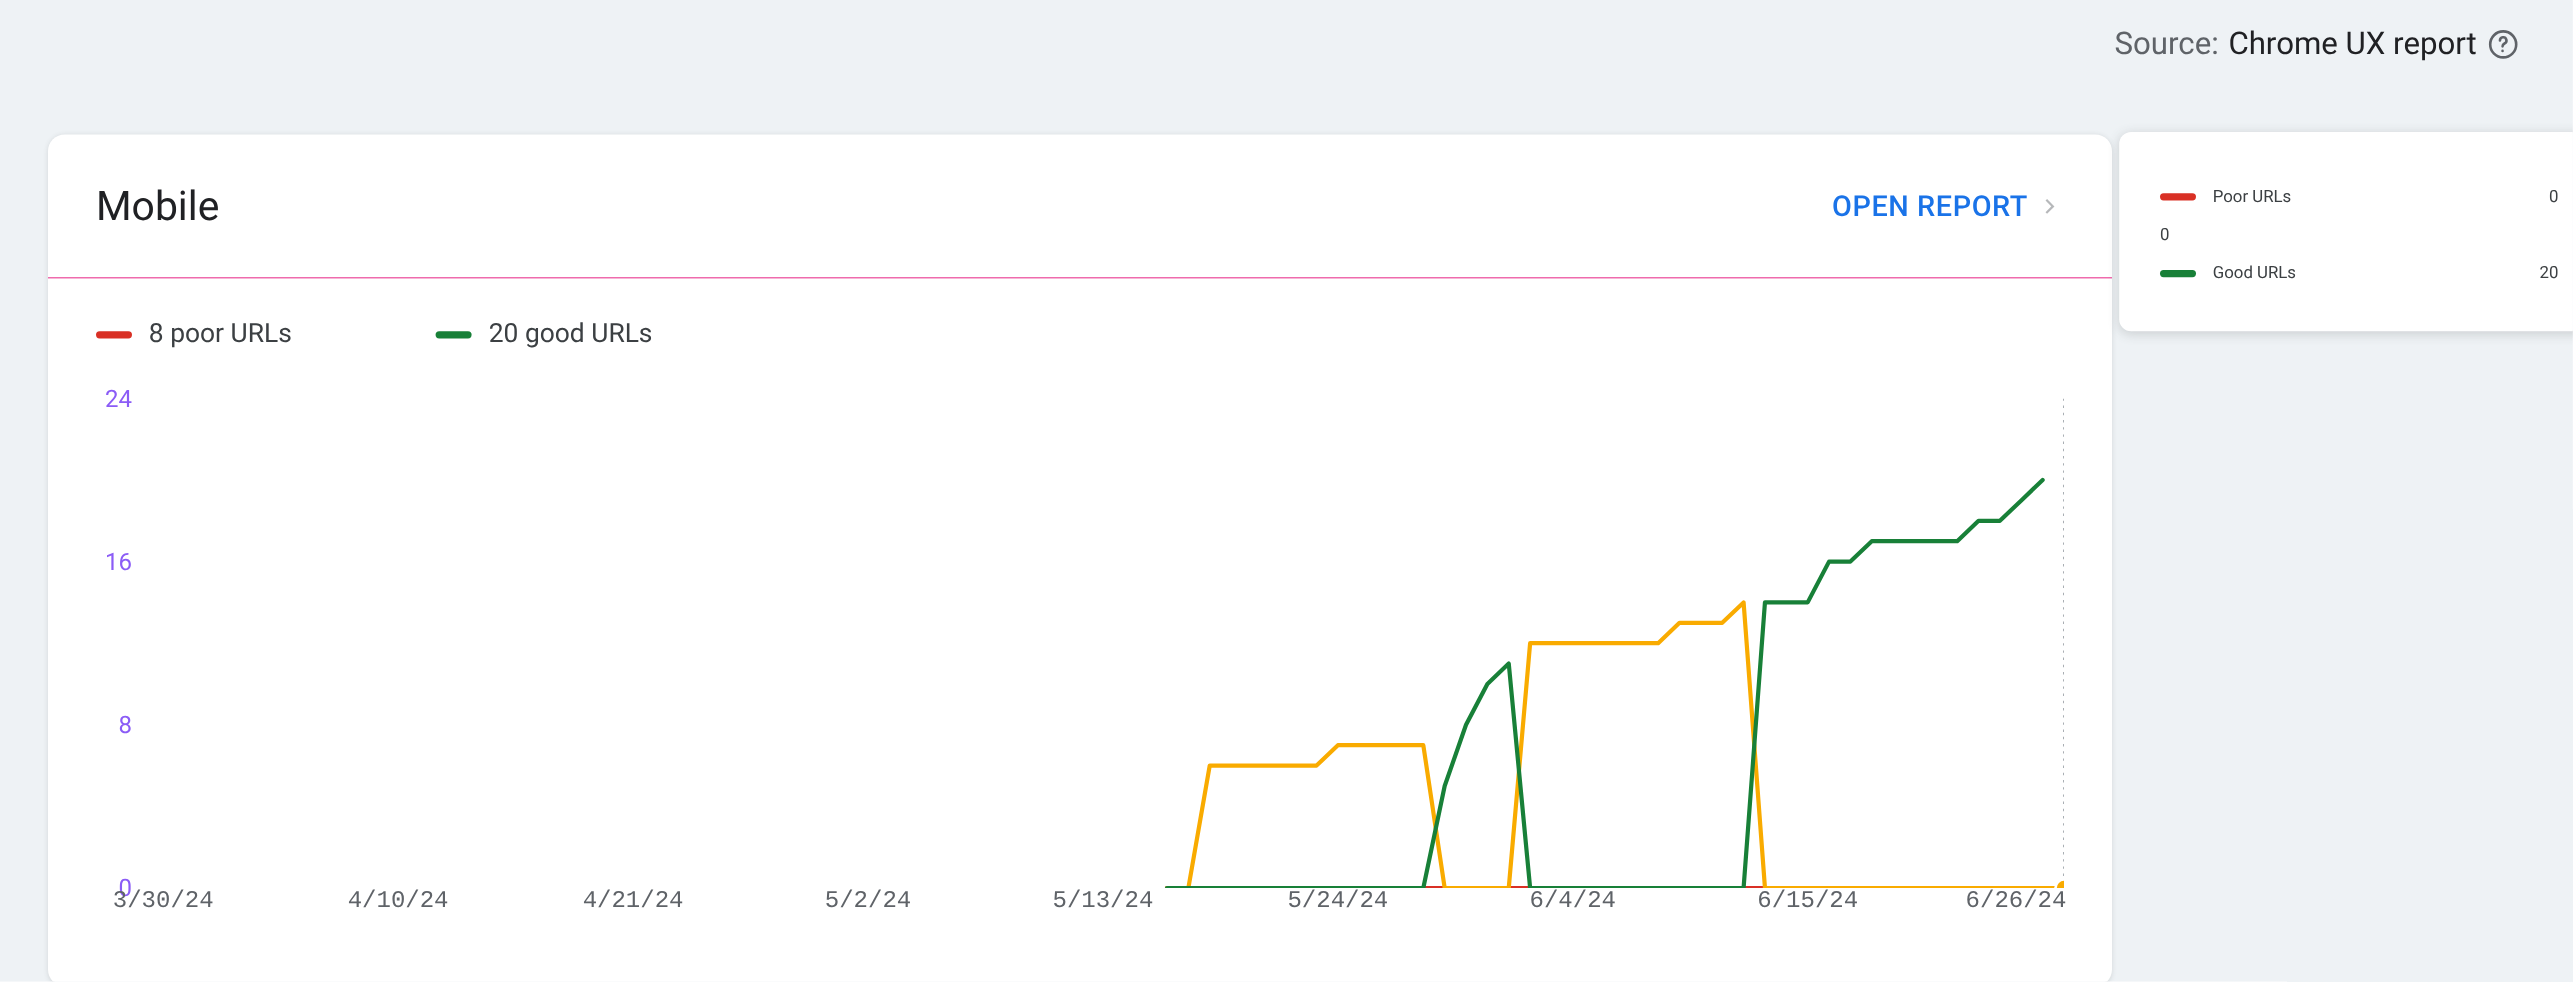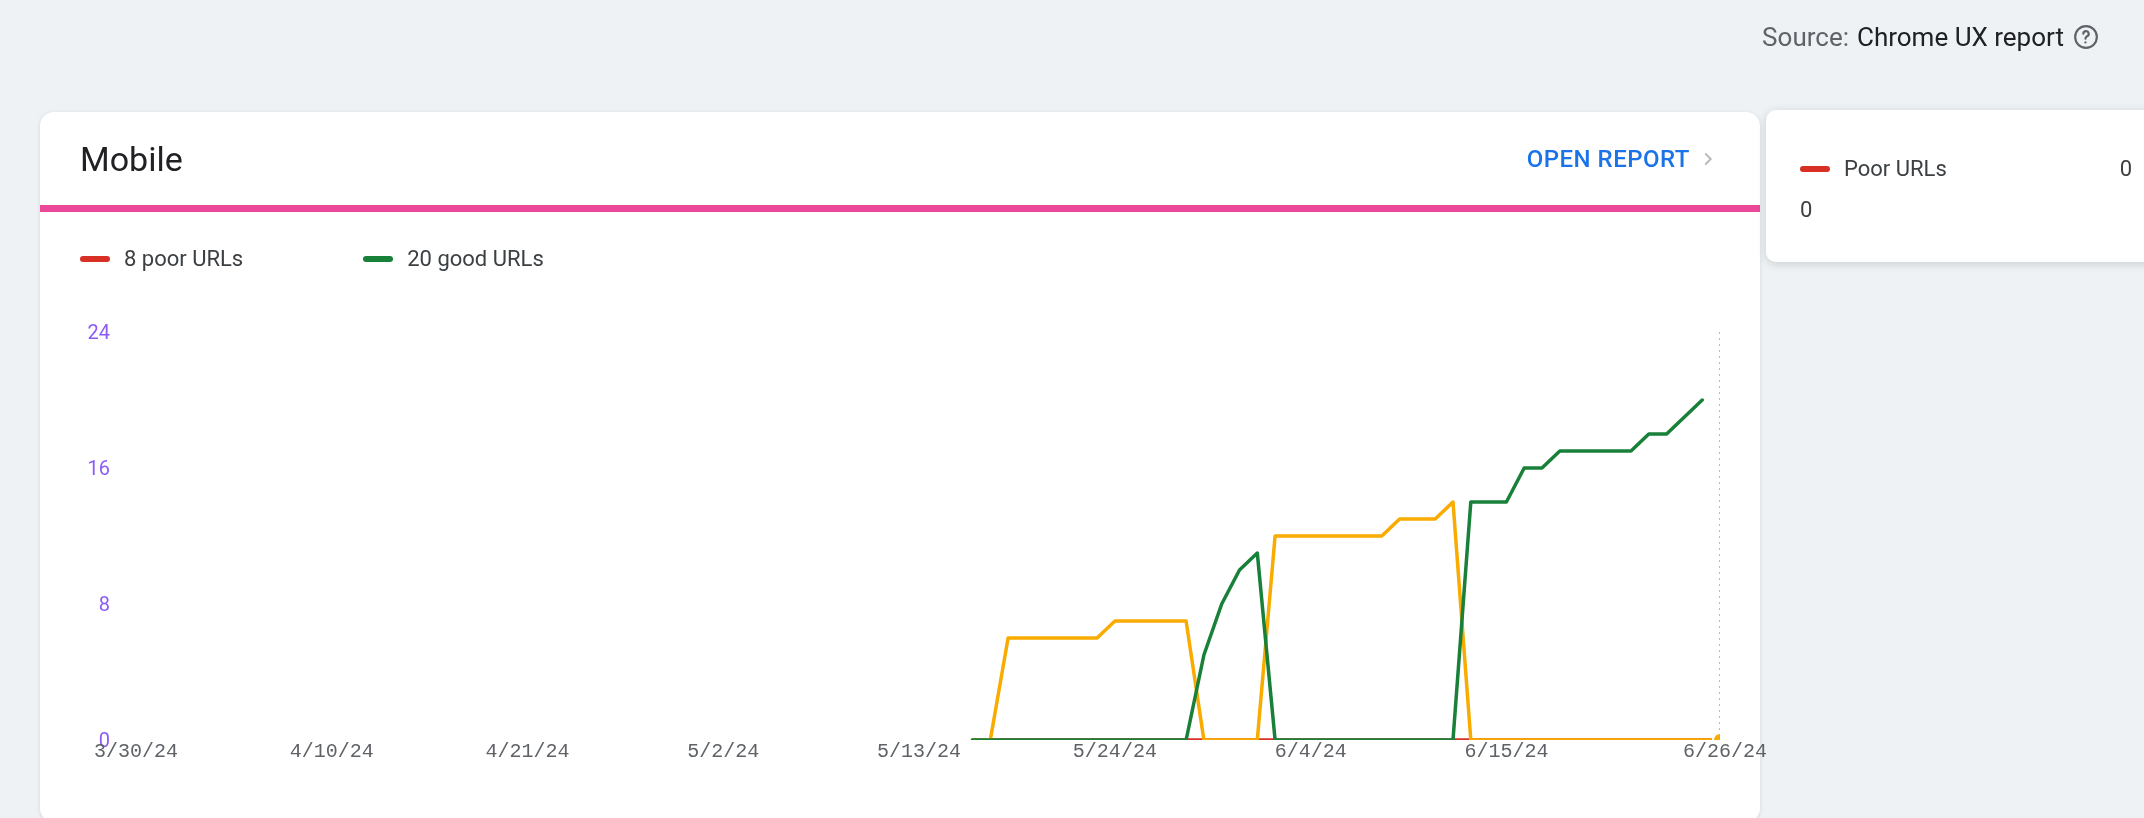--- a/index.html
+++ b/index.html
@@ -35,22 +35,22 @@
     width: 1720px;
     height: 710px;
     background: #fff;
     border-radius: 14px;
     box-shadow: 0 1px 4px rgba(60,64,67,.15);
   }
   .card-header {
     display: flex;
     align-items: center;
     justify-content: space-between;
-    height: 100px;
-    border-bottom: 7px solid #ec4899;
+    height: 120px;
+    border-bottom: 1px solid #ec4899;
     padding: 0 40px;
   }
   .card-title {
     font-size: 34px;
     font-weight: 400;
     color: #202124;
   }
   .open-report {
     color: #1a73e8;
     font-size: 24px;
@@ -126,21 +126,21 @@
     font-size: 24px;
     font-weight: 700;
     color:#3c4043;
     margin-bottom: 24px;
   }
   .tooltip-row {
     display:flex;
     align-items:center;
     justify-content: space-between;
     margin: 16px 0;
-    font-size: 22px;
+    font-size: 14px;
     color:#3c4043;
   }
   .tooltip-left { display:flex; align-items:center; gap:14px; }
 </style>
 </head>
 <body>
 
 <div class="source-line">
   <span class="source-label">Source:</span>
   <span class="source-value">Chrome UX report</span>
@@ -194,29 +194,36 @@
       </div>
     <div class="x-axis-wrap" id="xaxis">
         <div class="x-tick" style="left: 0px;">3/30/24</div>
         <div class="x-tick" style="left: 195.775px;">4/10/24</div>
         <div class="x-tick" style="left: 391.551px;">4/21/24</div>
         <div class="x-tick" style="left: 587.326px;">5/2/24</div>
         <div class="x-tick" style="left: 783.101px;">5/13/24</div>
         <div class="x-tick" style="left: 978.876px;">5/24/24</div>
         <div class="x-tick" style="left: 1174.65px;">6/4/24</div>
         <div class="x-tick" style="left: 1370.43px;">6/15/24</div>
-        <div class="x-tick" style="left: 1589px;">6/26/24</div>
+        <div class="x-tick" style="left: 1544px;">6/26/24</div>
       </div>
   </div>
 </div>
 
 <div class="tooltip-card">
   <div class="tooltip-row">
     <div class="tooltip-left">
       <span class="legend-swatch swatch-poor"></span>
       <span>Poor URLs</span>
     </div>
     <span>0</span>
   </div>
   <div class="tooltip-row">
     <span>0</span>
   </div>
+  <div class="tooltip-row">
+    <div class="tooltip-left">
+      <span class="legend-swatch swatch-good"></span>
+      <span>Good URLs</span>
+    </div>
+    <span>20</span>
+  </div>
 </div>
 
 </body></html>

